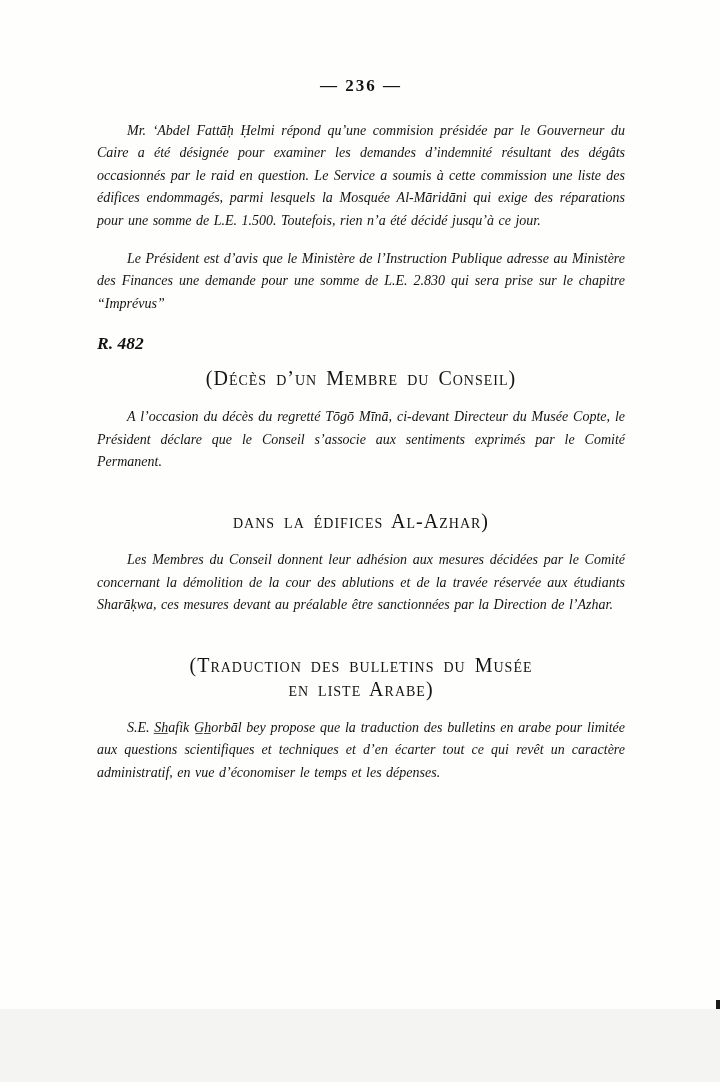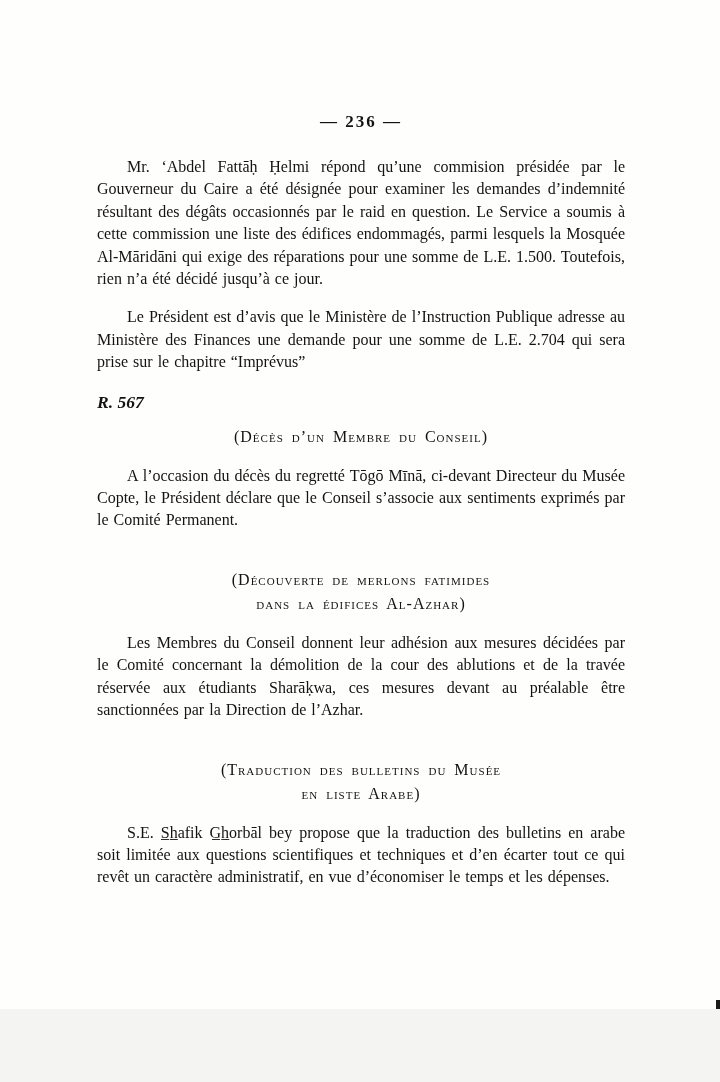--- a/index.html
+++ b/index.html
@@ -9,52 +9,53 @@
   }
   .scan-page {
     position: relative;
     width: 720px;
     height: 1009px;
     margin: 0 auto;
     background: #fefefd;
     color: #151310;
     font-family: "Liberation Serif", "DejaVu Serif", serif;
     box-sizing: border-box;
-    padding: 112px 95px 0 97px;
+    padding: 76px 95px 0 97px;
     overflow: hidden;
   }
   .page-number {
     text-align: center;
     font-weight: bold;
     font-size: 17px;
     letter-spacing: 2px;
     margin: 0 0 24px 0;
   }
   p.body-par {
-    font-size: 16px;
+    font-size: 14px;
     line-height: 22.4px;
     text-align: justify;
     text-indent: 30px;
     margin: 16px 0 10px 0;
     word-spacing: 1px;
+    font-style: italic;
   }
   p.no-space {
     margin-bottom: 0;
   }
   .r-number {
     font-style: italic;
     font-weight: bold;
     font-size: 17.5px;
     margin: 18px 0 12px 0;
   }
   .section-heading {
     font-variant: small-caps;
     text-align: center;
     font-weight: normal;
-    font-size: 16px;
+    font-size: 20px;
     letter-spacing: 1px;
     line-height: 24px;
     margin: 10px 0 10px 0;
     word-spacing: 3px;
   }
   .section-heading.gap-large {
     margin-top: 36px;
   }
   .heading-line {
     display: block;
@@ -70,39 +71,38 @@
 </style>
 </head>
 <body>
 
 <div class="scan-page">
 
   <div class="page-number">— 236 —</div>
 
   <p class="body-par">Mr. ‘Abdel Fattāḥ Ḥelmi répond qu’une commision présidée par le Gouverneur du Caire a été désignée pour examiner les demandes d’indemnité résultant des dégâts occasionnés par le raid en question.  Le Service a soumis à cette commission une liste des édifices endommagés, parmi lesquels la Mosquée Al-Māridāni qui exige des réparations pour une somme de L.E. 1.500.  Toutefois, rien n’a été décidé jusqu’à ce jour.</p>
 
-  <p class="body-par">Le Président est d’avis que le Ministère de l’Instruction Publique adresse au Ministère des Finances une demande pour une somme de L.E. 2.704 qui sera prise sur le chapitre “Imprévus”</p>
+  <p class="body-par">Le Président est d’avis que le Ministère de l’Instruction Publique adresse au Ministère des Finances une demande pour une somme de L.E. 2.830 qui sera prise sur le chapitre “Imprévus”</p>
 
 
-  <div class="r-number">R. 567</div>
+  <div class="r-number">R. 482</div>
 
   <h3 class="section-heading">(Décès d’un Membre du Conseil)</h3>
 
   <p class="body-par">A l’occasion du décès du regretté Tōgō Mīnā, ci-devant Directeur du Musée Copte, le Président déclare que le Conseil s’associe aux sentiments exprimés par le Comité Permanent.</p>
 
   <h3 class="section-heading gap-large">
-    <span class="heading-line">(Découverte de merlons fatimides</span>
     <span class="heading-line">dans la édifices Al-Azhar)</span>
   </h3>
 
   <p class="body-par">Les Membres du Conseil donnent leur adhésion aux mesures décidées par le Comité concernant la démolition de la cour des ablutions et de la travée réservée aux étudiants Sharāḳwa, ces mesures devant au préalable être sanctionnées par la Direction de l’Azhar.</p>
 
   <h3 class="section-heading gap-large">
     <span class="heading-line">(Traduction des bulletins du Musée</span>
     <span class="heading-line">en liste Arabe)</span>
   </h3>
 
-  <p class="body-par">S.E. S̲h̲afik G̲h̲orbāl bey propose que la traduction des bulletins en arabe soit limitée aux questions scientifiques et techniques et d’en écarter tout ce qui revêt un caractère administratif, en vue d’économiser le temps et les dépenses.</p>
+  <p class="body-par">S.E. S̲h̲afik G̲h̲orbāl bey propose que la traduction des bulletins en arabe pour limitée aux questions scientifiques et techniques et d’en écarter tout ce qui revêt un caractère administratif, en vue d’économiser le temps et les dépenses.</p>
 
 
   <div class="scan-artifact"></div>
 
 </div>
 
 </body></html>

